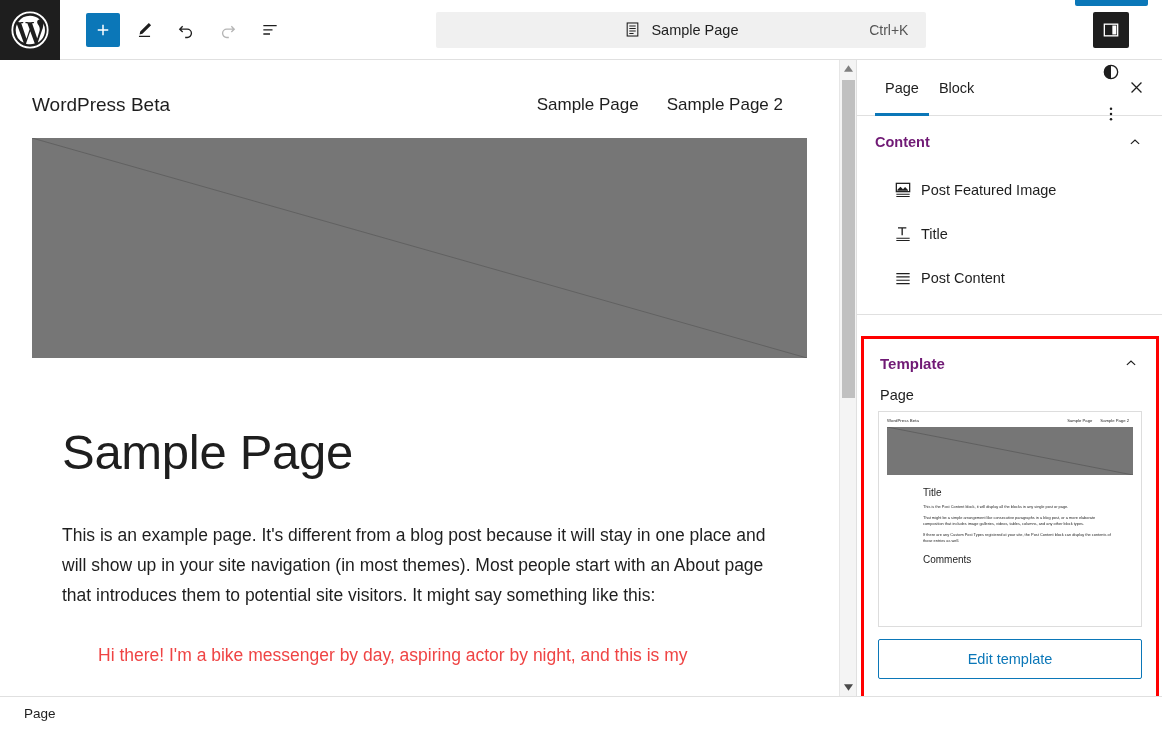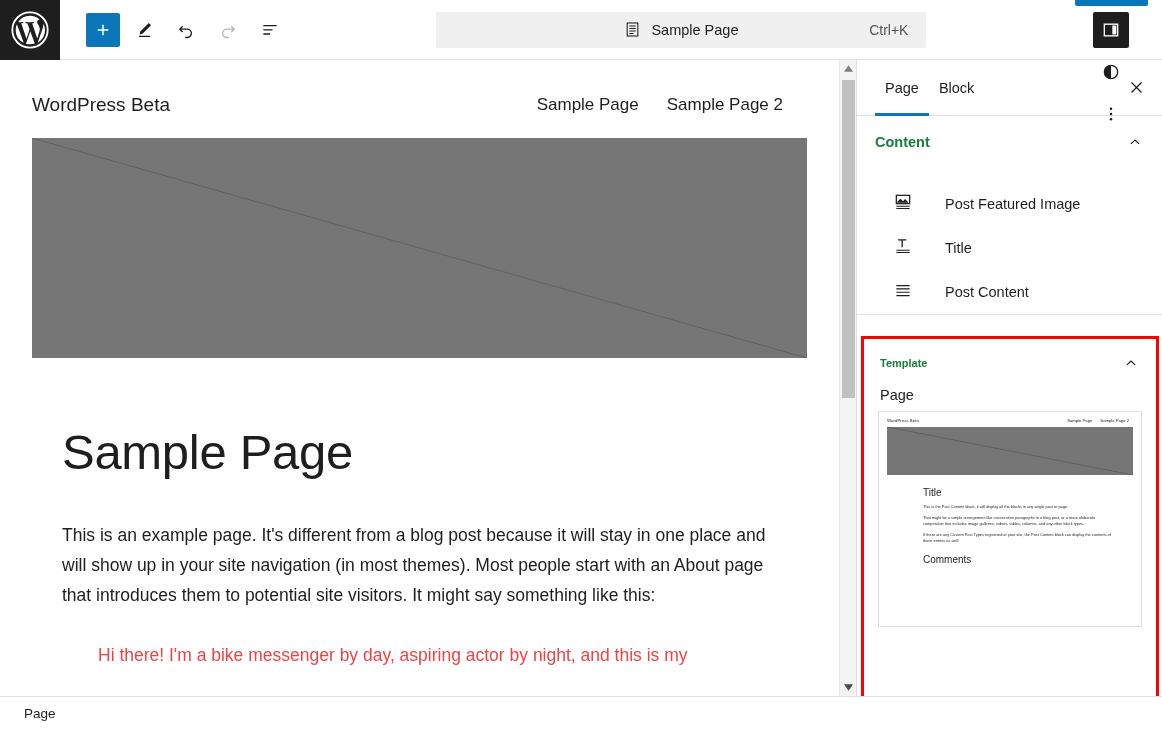--- a/index.html
+++ b/index.html
@@ -110,38 +110,38 @@
   }
   .sb-close {
     margin-left: auto; width: 36px; height: 36px; display: flex; align-items: center;
     justify-content: center; cursor: pointer; border: none; background: none;
   }
   .sb-section { padding: 0 18px; }
   .sb-sec-head {
     display: flex; align-items: center; justify-content: space-between;
     height: 52px; cursor: pointer;
   }
-  .sb-sec-title { font-size: 14.5px; font-weight: 600; color: #15803d; }
+  .sb-sec-title { font-size: 14.5px; font-weight: 600; color: #701a75; }
   .content-list { padding-bottom: 14px; }
   .content-item {
-    display: flex; align-items: flex-end; gap: 32px; height: 44px; padding-left: 18px; cursor: pointer;
+    display: flex; align-items: center; gap: 8px; height: 44px; padding-left: 18px; cursor: pointer;
   }
   .content-item .ci-label { font-size: 14.5px; color: #1e1e1e; }
   .sb-divider { height: 1px; background: #e0e0e0; }
 
   
   .template-box {
     position: absolute; left: 4px; top: 276px; width: 298px; height: 368px;
     border: 3px solid #ff0000; background: #fff;
   }
   .tpl-head {
     display: flex; align-items: center; justify-content: space-between;
     height: 48px; padding: 0 16px;
   }
-  .tpl-head .sb-sec-title { font-size: 11px; font-weight: 600; }
+  .tpl-head .sb-sec-title { font-size: 15px; font-weight: 600; }
   .tpl-name { font-size: 14.5px; color: #1e1e1e; padding: 0 16px 8px 16px; }
   .tpl-preview {
     margin: 0 14px; height: 216px; border: 1px solid #ddd; background: #fff;
     overflow: hidden; position: relative; cursor: pointer;
   }
   .tp-header {
     display: flex; align-items: center; justify-content: space-between;
     padding: 6px 8px 0 8px;
   }
   .tp-title { font-size: 4.4px; color: #1e1e1e; }
@@ -357,20 +357,21 @@
           </div>
           <div class="tp-heading">Title</div>
           <div class="tp-body">
             <p>This is the Post Content block, it will display all the blocks in any single post or page.</p>
             <p>That might be a simple arrangement like consecutive paragraphs in a blog post, or a more elaborate composition that includes image galleries, videos, tables, columns, and any other block types.</p>
             <p>If there are any Custom Post Types registered at your site, the Post Content block can display the contents of those entries as well.</p>
           </div>
           <div class="tp-comments">Comments</div>
         </div>
 
+        <button class="edit-tpl-btn">Edit template</button>
       </div>
     </div>
   </div>
 
   <div class="statusbar">
     <span class="st-label">Page</span>
   </div>
 </div>
 
 </body></html>

